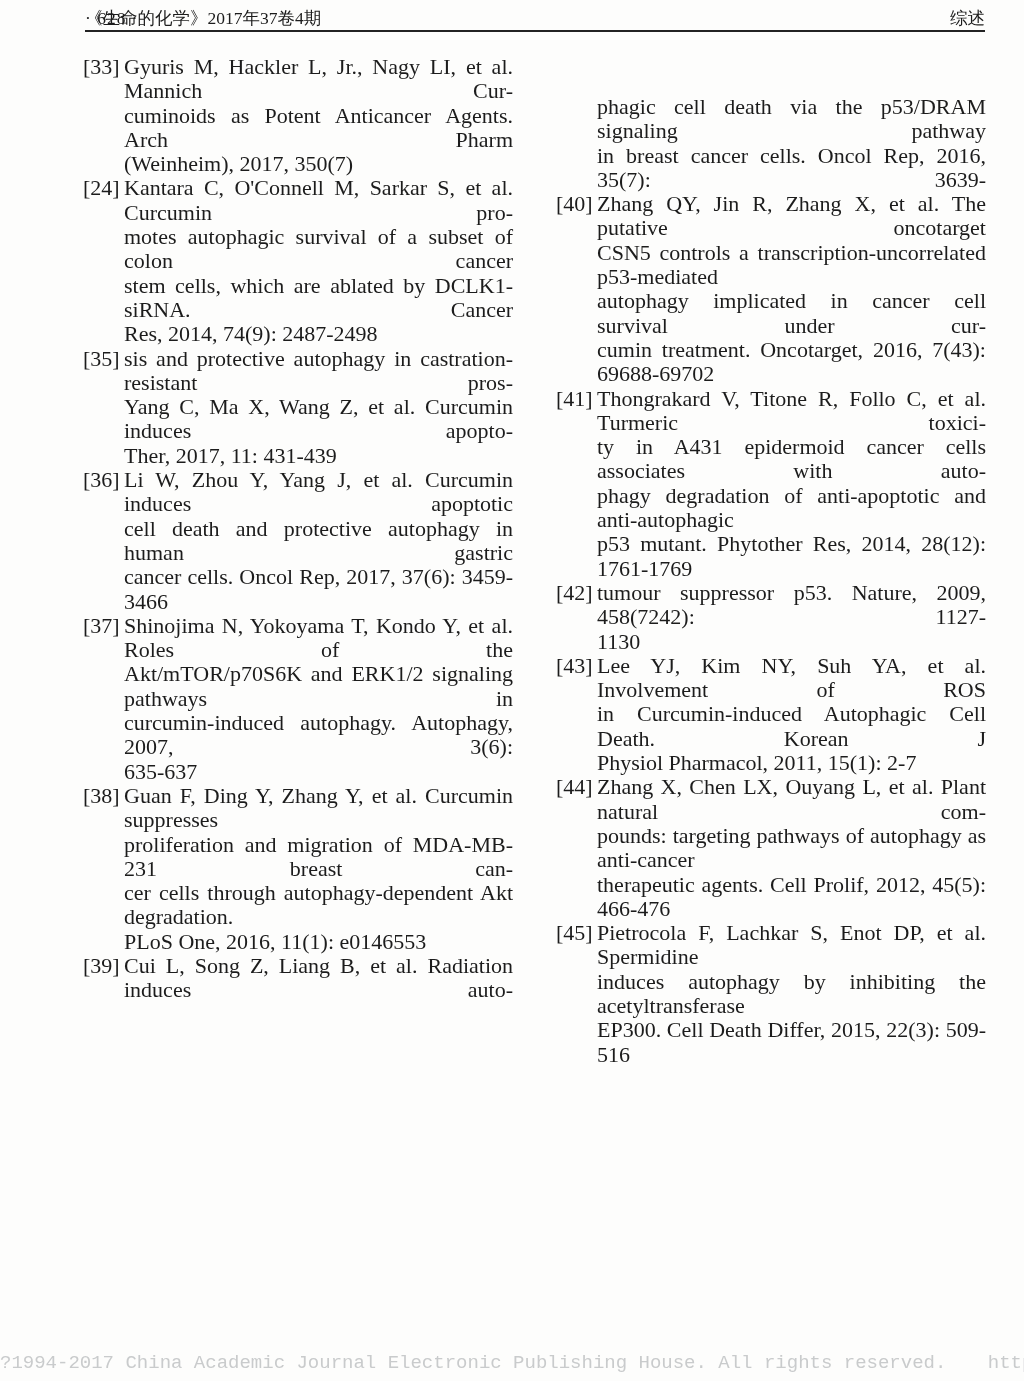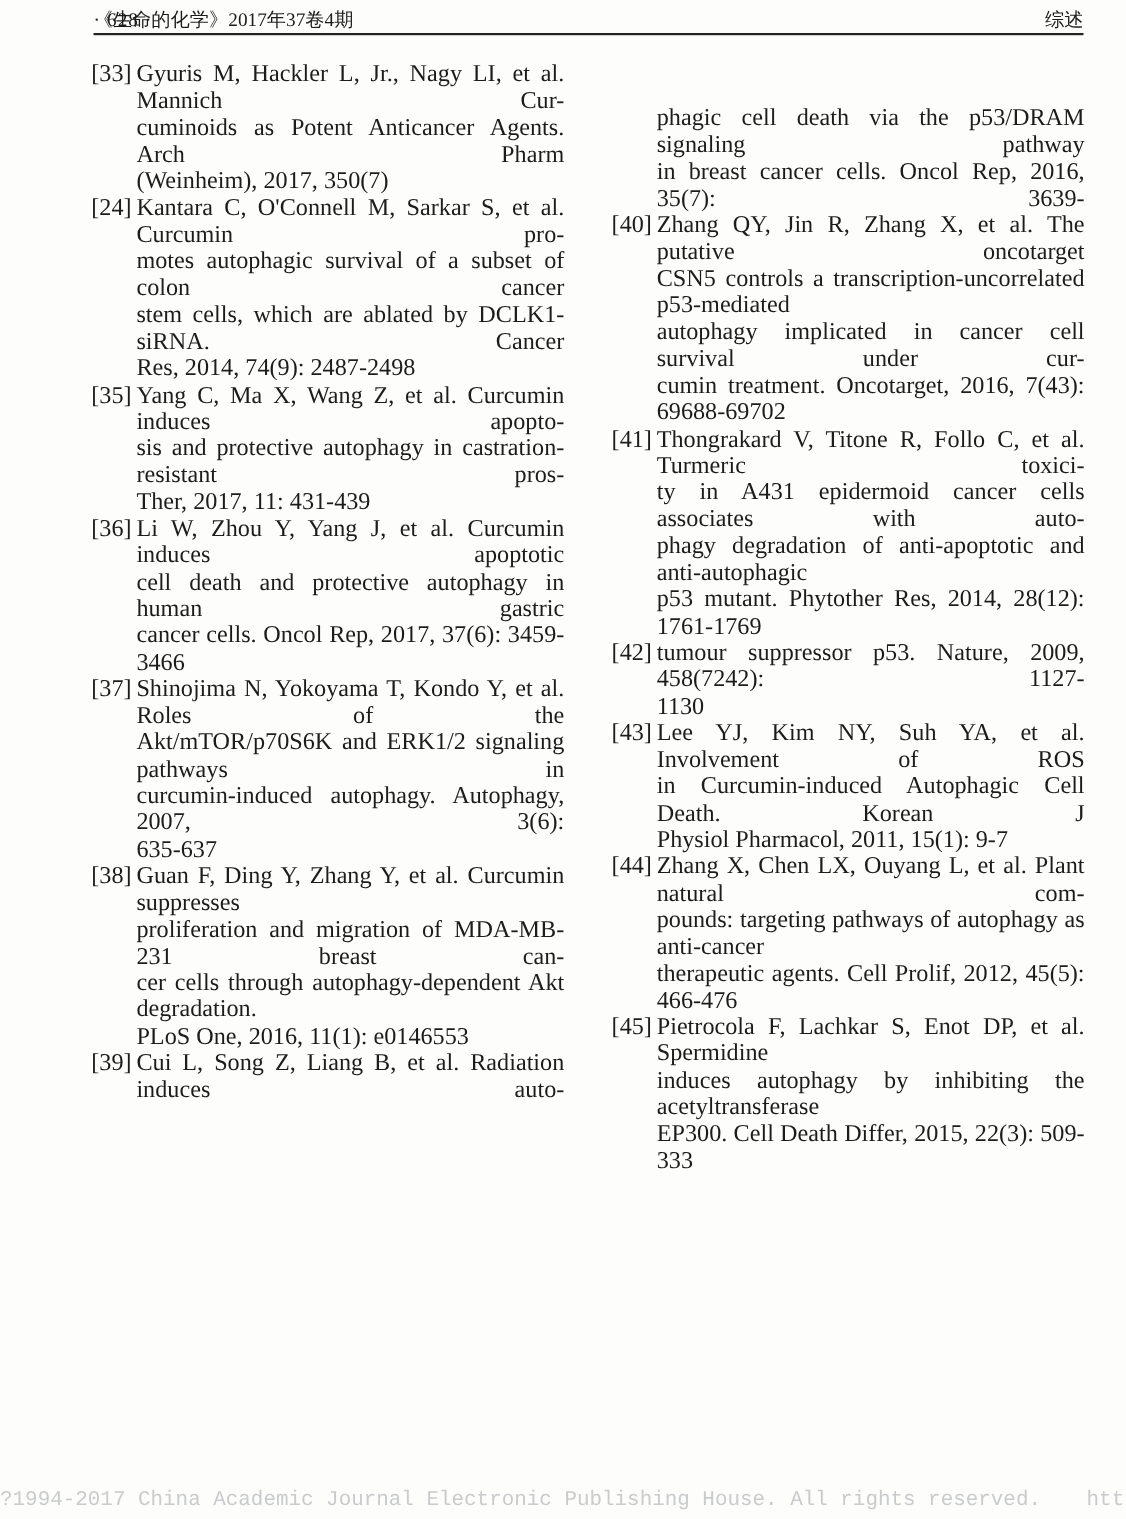--- a/index.html
+++ b/index.html
@@ -72,22 +72,22 @@
         </div>
         <div class="ref-entry">
           <span class="ref-num">[24]</span>
           <div class="ref-line">Kantara C, O'Connell M, Sarkar S, et al. Curcumin pro-</div>
           <div class="ref-line">motes autophagic survival of a subset of colon cancer</div>
           <div class="ref-line">stem cells, which are ablated by DCLK1-siRNA. Cancer</div>
           <div class="ref-line last">Res, 2014, 74(9): 2487-2498</div>
         </div>
         <div class="ref-entry">
           <span class="ref-num">[35]</span>
+          <div class="ref-line">sis and protective autophagy in castration-resistant pros-</div>
           <div class="ref-line">Yang C, Ma X, Wang Z, et al. Curcumin induces apopto-</div>
-          <div class="ref-line">sis and protective autophagy in castration-resistant pros-</div>
           <div class="ref-line last">Ther, 2017, 11: 431-439</div>
         </div>
         <div class="ref-entry">
           <span class="ref-num">[36]</span>
           <div class="ref-line">Li W, Zhou Y, Yang J, et al. Curcumin induces apoptotic</div>
           <div class="ref-line">cell death and protective autophagy in human gastric</div>
           <div class="ref-line last">cancer cells. Oncol Rep, 2017, 37(6): 3459-3466</div>
         </div>
         <div class="ref-entry">
           <span class="ref-num">[37]</span>
@@ -129,33 +129,33 @@
         </div>
         <div class="ref-entry">
           <span class="ref-num">[42]</span>
           <div class="ref-line">tumour suppressor p53. Nature, 2009, 458(7242): 1127-</div>
           <div class="ref-line last">1130</div>
         </div>
         <div class="ref-entry">
           <span class="ref-num">[43]</span>
           <div class="ref-line">Lee YJ, Kim NY, Suh YA, et al. Involvement of ROS</div>
           <div class="ref-line">in Curcumin-induced Autophagic Cell Death. Korean J</div>
-          <div class="ref-line last">Physiol Pharmacol, 2011, 15(1): 9-7</div>
+          <div class="ref-line last">Physiol Pharmacol, 2011, 15(1): 2-7</div>
         </div>
         <div class="ref-entry">
           <span class="ref-num">[44]</span>
           <div class="ref-line">Zhang X, Chen LX, Ouyang L, et al. Plant natural com-</div>
           <div class="ref-line">pounds: targeting pathways of autophagy as anti-cancer</div>
           <div class="ref-line last">therapeutic agents. Cell Prolif, 2012, 45(5): 466-476</div>
         </div>
         <div class="ref-entry">
           <span class="ref-num">[45]</span>
           <div class="ref-line">Pietrocola F, Lachkar S, Enot DP, et al. Spermidine</div>
           <div class="ref-line">induces autophagy by inhibiting the acetyltransferase</div>
-          <div class="ref-line last">EP300. Cell Death Differ, 2015, 22(3): 509-333</div>
+          <div class="ref-line last">EP300. Cell Death Differ, 2015, 22(3): 509-516</div>
         </div>
       </div>
   </div>
 
   <div class="watermark">
     <span class="wm-text">?1994-2017 China Academic Journal Electronic Publishing House. All rights reserved.</span>
     <span class="wm-url">http://www.cnki.net</span>
   </div>
 
 </div>

